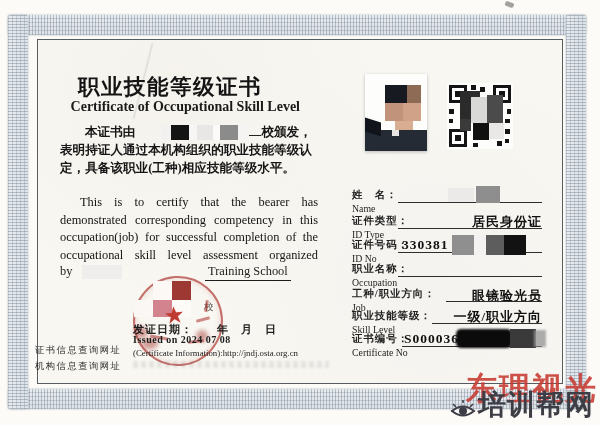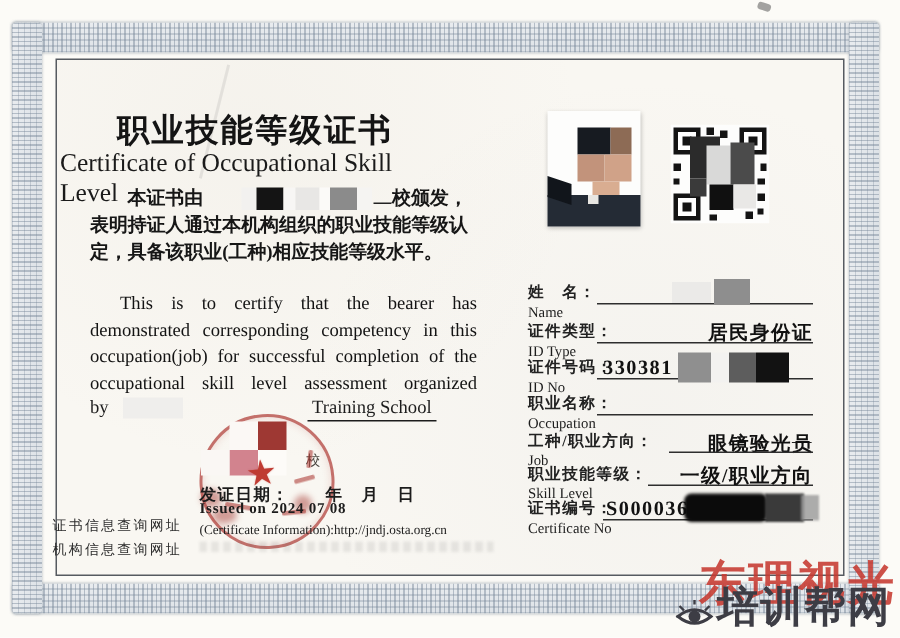--- a/index.html
+++ b/index.html
@@ -33,22 +33,22 @@
       radial-gradient(circle at 75% 70%, rgba(170,175,185,.06), transparent 50%),
       #f9f7f2;
   }
   .crease{position:absolute;left:142px;top:42px;width:1.5px;height:78px;
     background:rgba(110,110,110,.14);transform:rotate(14deg);}
   .smudge-top{position:absolute;left:505px;top:2px;width:9px;height:5px;border-radius:2px;
     background:#5a5a5a;opacity:.55;transform:rotate(18deg);}
   
   .title{position:absolute;left:40px;top:72px;width:260px;text-align:center;
     font-size:21.5px;font-weight:700;letter-spacing:1.5px;color:#141414;}
-  .subtitle{position:absolute;left:40px;top:99px;width:260px;text-align:left;
-    font-size:17px;color:#1a1a1a;}
+  .subtitle{position:absolute;left:40px;top:99px;width:260px;text-align:right;
+    font-size:14px;color:#1a1a1a;font-weight:bold;}
   .intro{position:absolute;left:60px;top:123px;width:264px;
     font-size:12.6px;font-weight:700;line-height:18px;color:#161616;}
   .intro .indent{text-indent:25px;}
   .redact-inline{display:inline-block;height:15px;vertical-align:-2px;white-space:nowrap;margin:0 1px;}
   .redact-inline i{display:inline-block;height:100%;vertical-align:top;}
   .u-seg{display:inline-block;width:12px;border-bottom:1px solid #222;height:12px;}
   .para-en{position:absolute;left:60px;top:194px;width:258px;
     font-size:12.4px;line-height:17.6px;color:#131313;}
   .para-en .jline{text-align:justify;text-align-last:justify;}
   .para-en .jline.first{text-indent:20px;}

